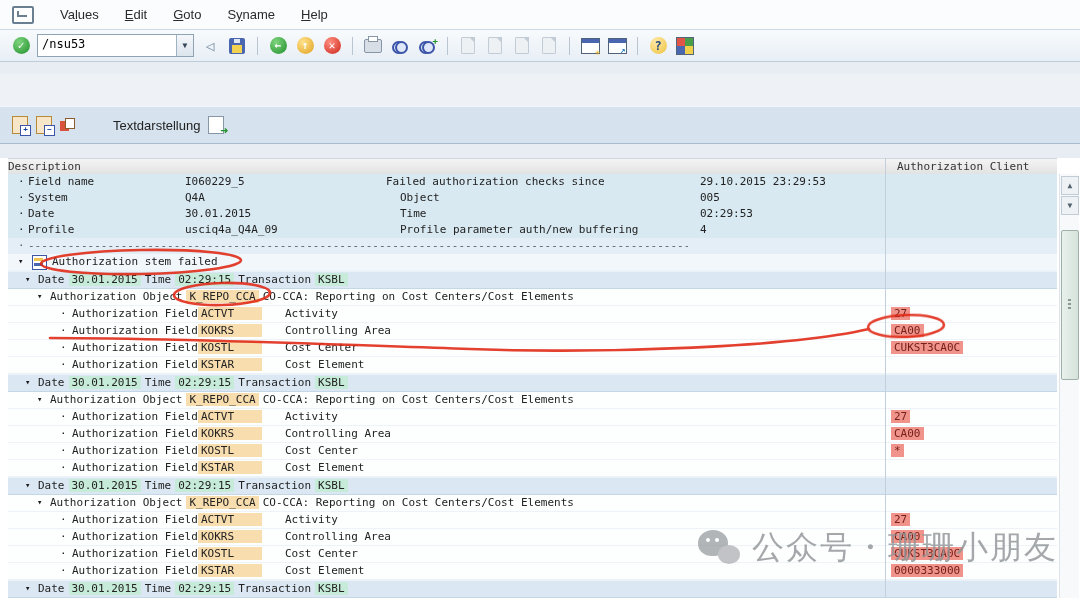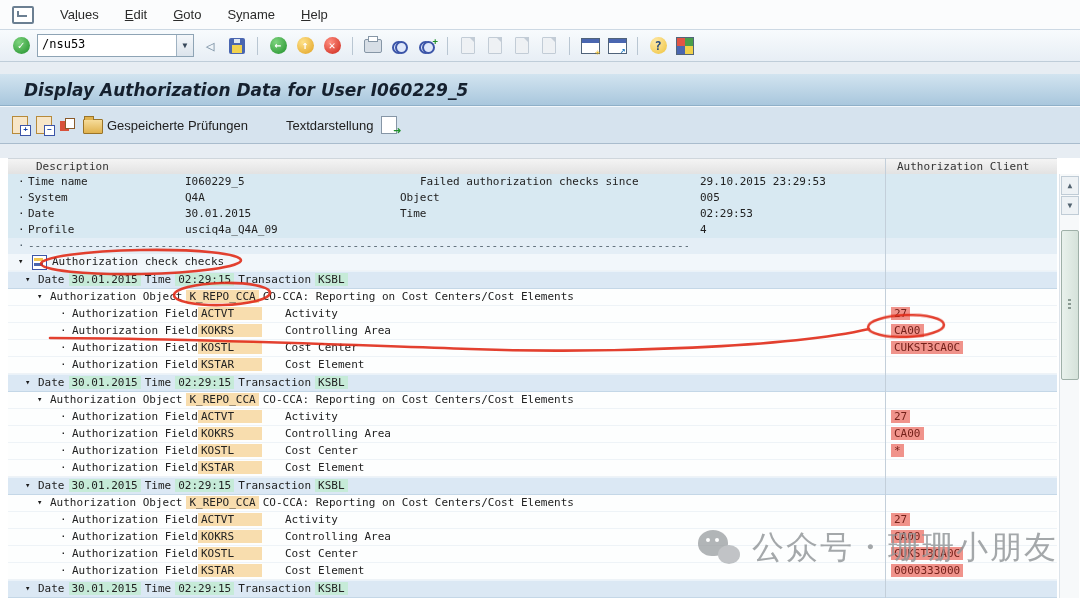--- a/index.html
+++ b/index.html
@@ -202,99 +202,93 @@
           <b></b>
           <b></b>
           <b></b>
           <b></b>
         </span>
       </span>
   </div>
 
   <div id="gap1"></div>
 
-  <div id="titlebar">
-    <span id="title">Display Authorization Data for User I060229_5</span>
-  </div>
 
   <div id="appbar" class="sans">
     <span class="abtn">
         <span class="doc">
           <b>+</b>
         </span>
       </span>
     <span class="abtn">
         <span class="doc">
           <b>−</b>
         </span>
       </span>
     <span class="abtn">
         <span class="swap"></span>
       </span>
-    <span class="abtn">
-      <span class="folder"></span>
-      <span>Gespeicherte Prüfungen</span>
-    </span>
     <span style="width:22px"></span>
     <span class="abtn">
       <span>Textdarstellung</span>
     </span>
     <span class="abtn">
         <span class="export"></span>
       </span>
   </div>
 
   <div id="gap2"></div>
 
   <div id="panel">
     <div id="colhdr">
-      <span style="left:28px">Description</span>
+      <span style="left:0">Description</span>
       <span style="left:889px">Authorization Client</span>
     </div>
     <div id="vdivider"></div>
 
     <div id="rows">
       <div class="greenband"></div>
 
       <div class="row inforow">
         <span style="left:10px">·</span>
-        <span style="left:20px">Time name</span>
+        <span style="left:20px">Field name</span>
         <span style="left:177px">I060229_5</span>
-        <span style="left:412px">Failed authorization checks since</span>
+        <span style="left:378px">Failed authorization checks since</span>
         <span style="left:692px">29.10.2015 23:29:53</span>
       </div>
       <div class="row inforow">
         <span style="left:10px">·</span>
         <span style="left:20px">System</span>
         <span style="left:177px">Q4A</span>
         <span style="left:392px">Object</span>
         <span style="left:692px">005</span>
       </div>
       <div class="row inforow">
         <span style="left:10px">·</span>
         <span style="left:20px">Date</span>
         <span style="left:177px">30.01.2015</span>
         <span style="left:392px">Time</span>
         <span style="left:692px">02:29:53</span>
       </div>
       <div class="row inforow">
         <span style="left:10px">·</span>
         <span style="left:20px">Profile</span>
         <span style="left:177px">usciq4a_Q4A_09</span>
+        <span style="left:392px">Profile parameter auth/new buffering</span>
         <span style="left:692px">4</span>
       </div>
       <div class="row dashrow">
         <span style="left:10px">·</span>
         <span style="left:20px;width:660px;overflow:hidden">--------------------------------------------------------------------------------------------------------</span>
       </div>
 
       <div class="row rootrow">
         <span class="arrow" style="left:10px">▾</span>
         <span class="repicon" style="left:24px"></span>
-        <span style="left:44px">Authorization check checks</span>
+        <span style="left:44px">Authorization stem failed</span>
       </div>
 
       <div class="row daterow">
         <span class="arrow" style="left:17px">▾</span>
         <span class="flow" style="left:30px">
           <span>Date</span>
           <span class="chip green">30.01.2015</span>
           <span>Time</span>
           <span class="chip green">02:29:15</span>
           <span>Transaction</span>

